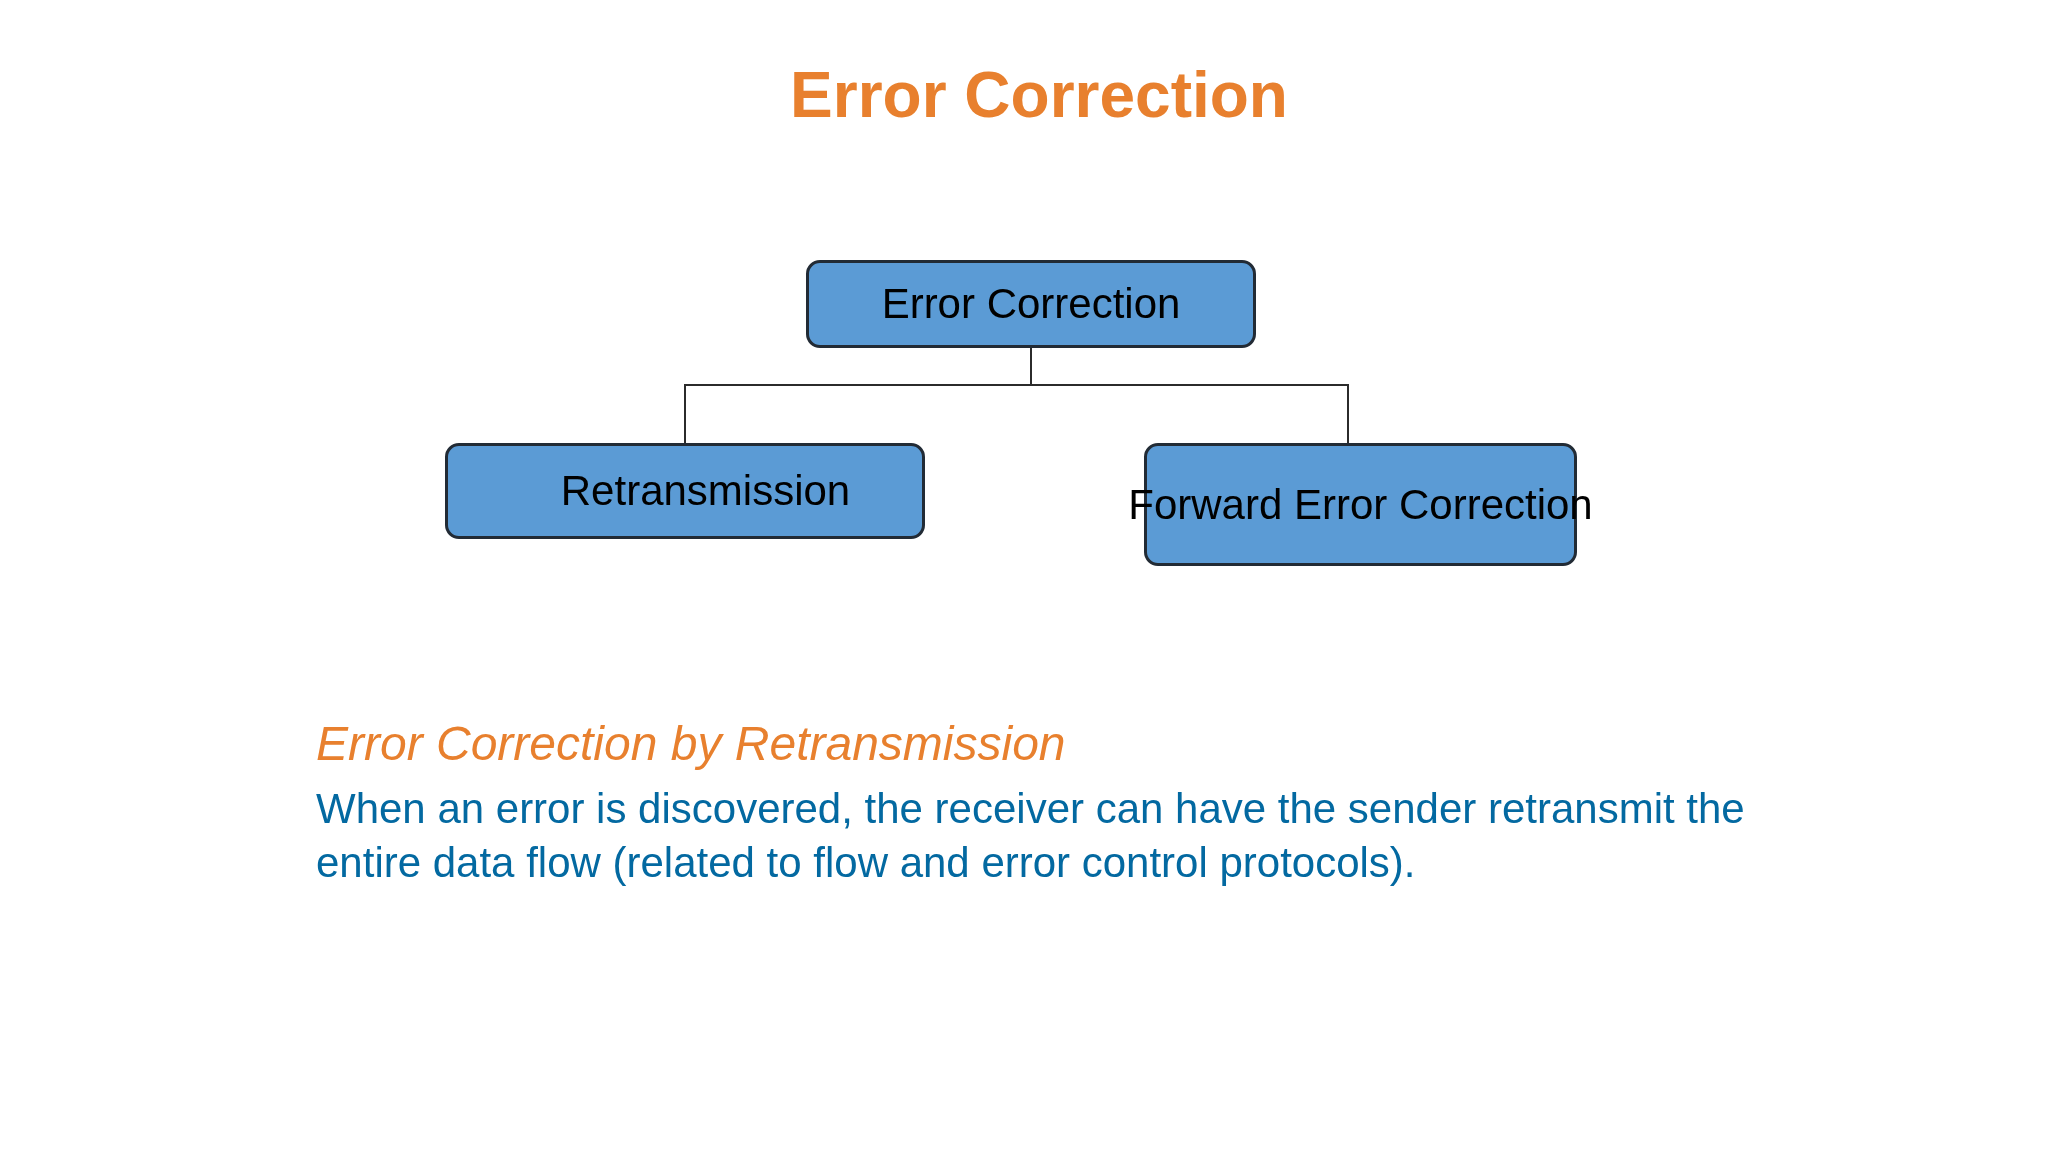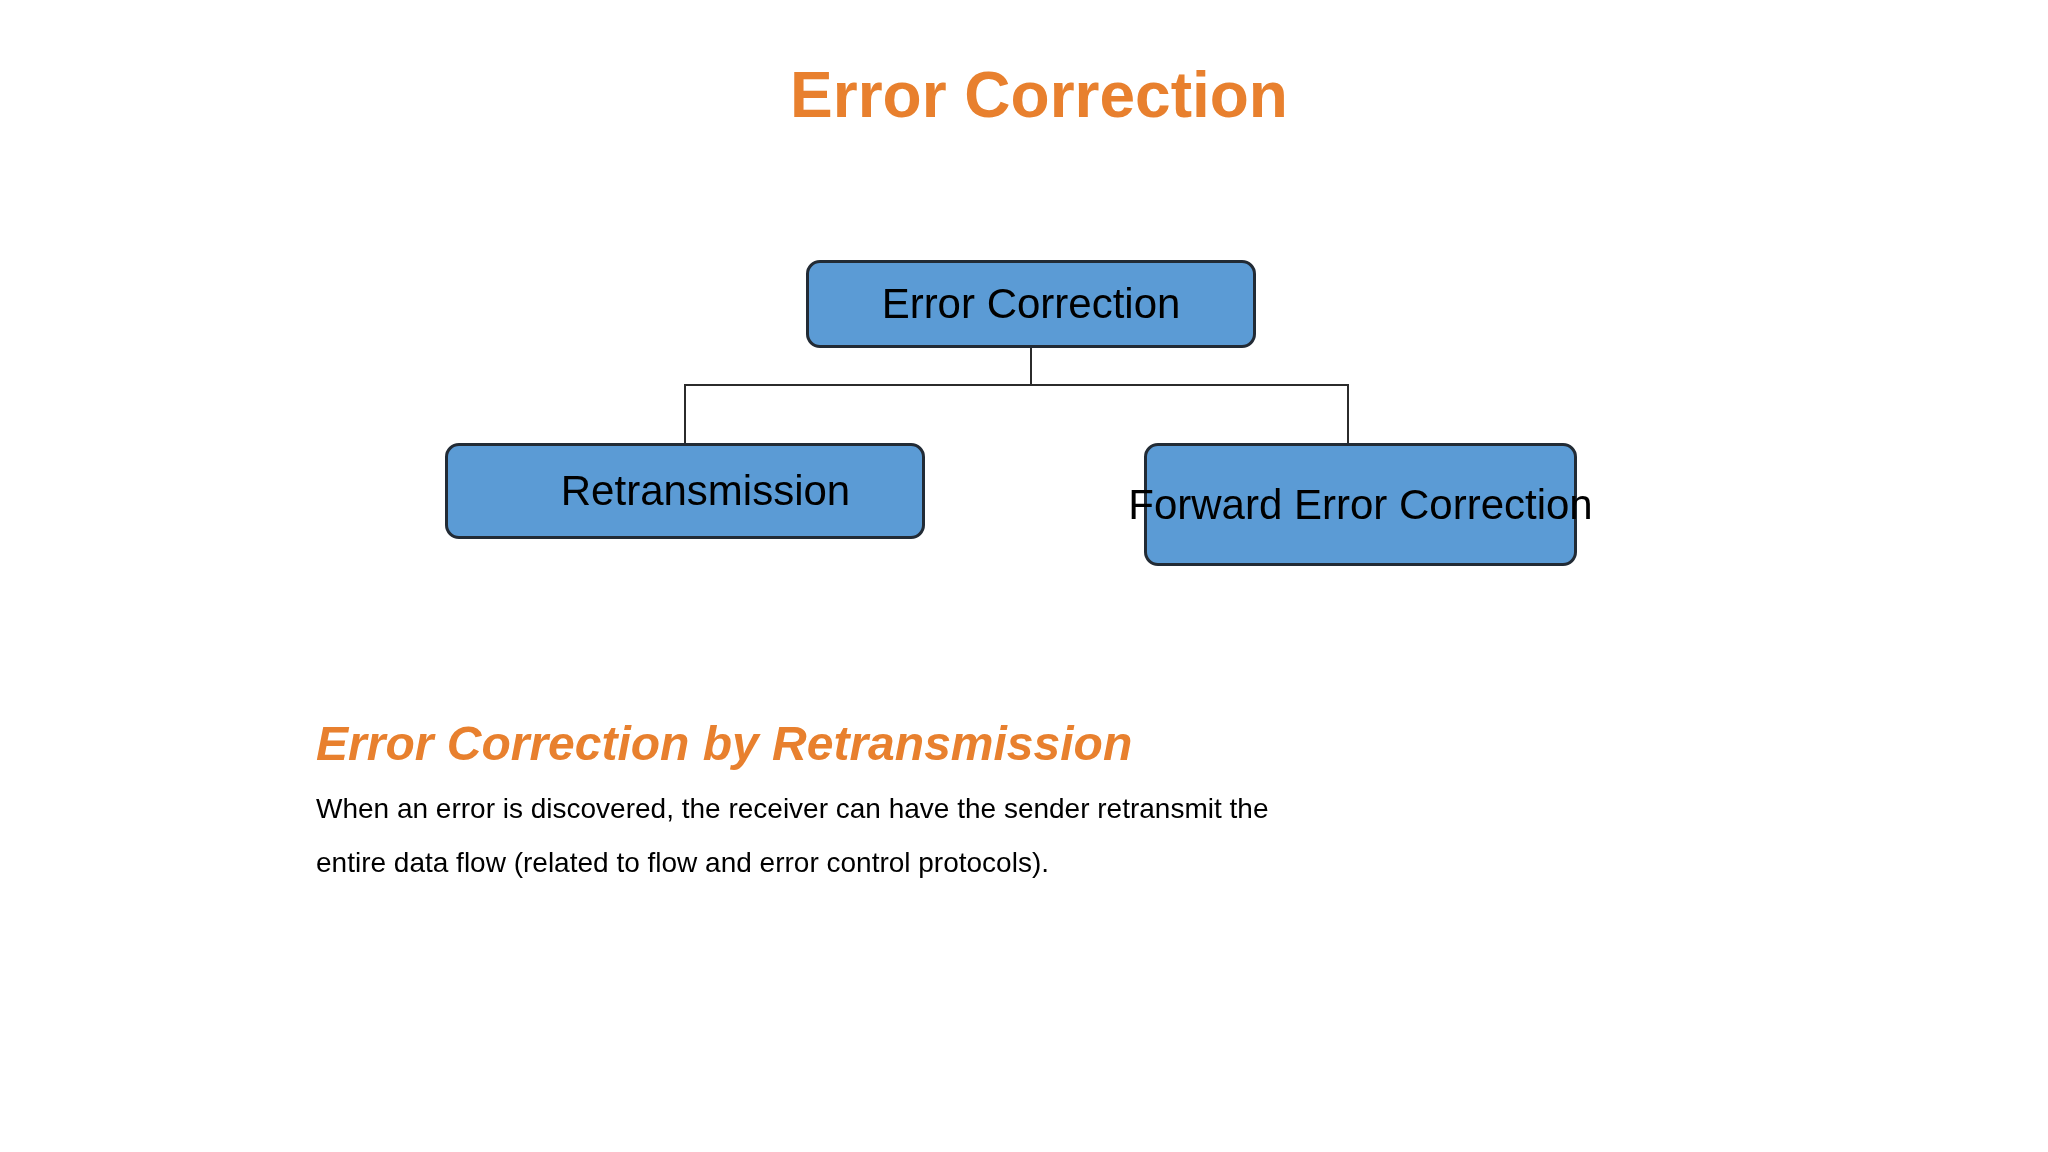--- a/index.html
+++ b/index.html
@@ -60,32 +60,32 @@
   .conn-ldrop  { left: 684px;  top: 384px; width: 2px;   height: 59px; }
   .conn-rdrop  { left: 1347px; top: 384px; width: 2px;   height: 59px; }
 
   
   .section-heading {
     position: absolute;
     left: 316px;
     top: 715px;
     font-size: 48px;
     line-height: 58px;
-    font-weight: bold;
+    font-weight: normal;
     font-style: italic;
     color: #E8802E;
     white-space: nowrap;
   }
   .body-paragraph {
     position: absolute;
     left: 316px;
     top: 782px;
-    font-size: 28px;
+    font-size: 42px;
     line-height: 54px;
-    color: #000000;
+    color: #0369a1;
   }
   .body-line { white-space: nowrap; }
 </style>
 </head>
 <body>
 
 <div class="slide">
 
   <div class="slide-title">Error Correction</div>
 

